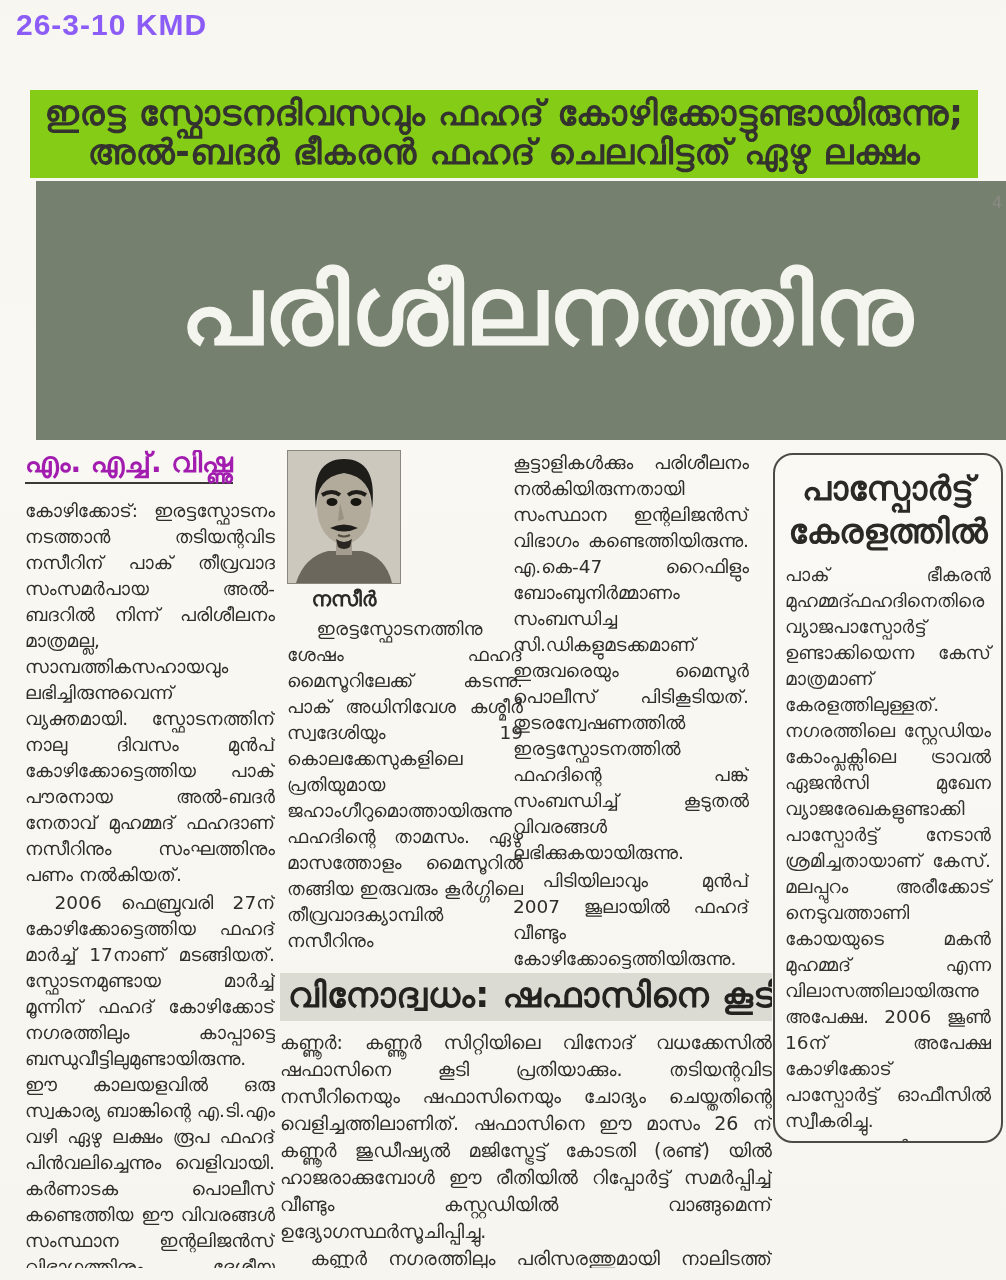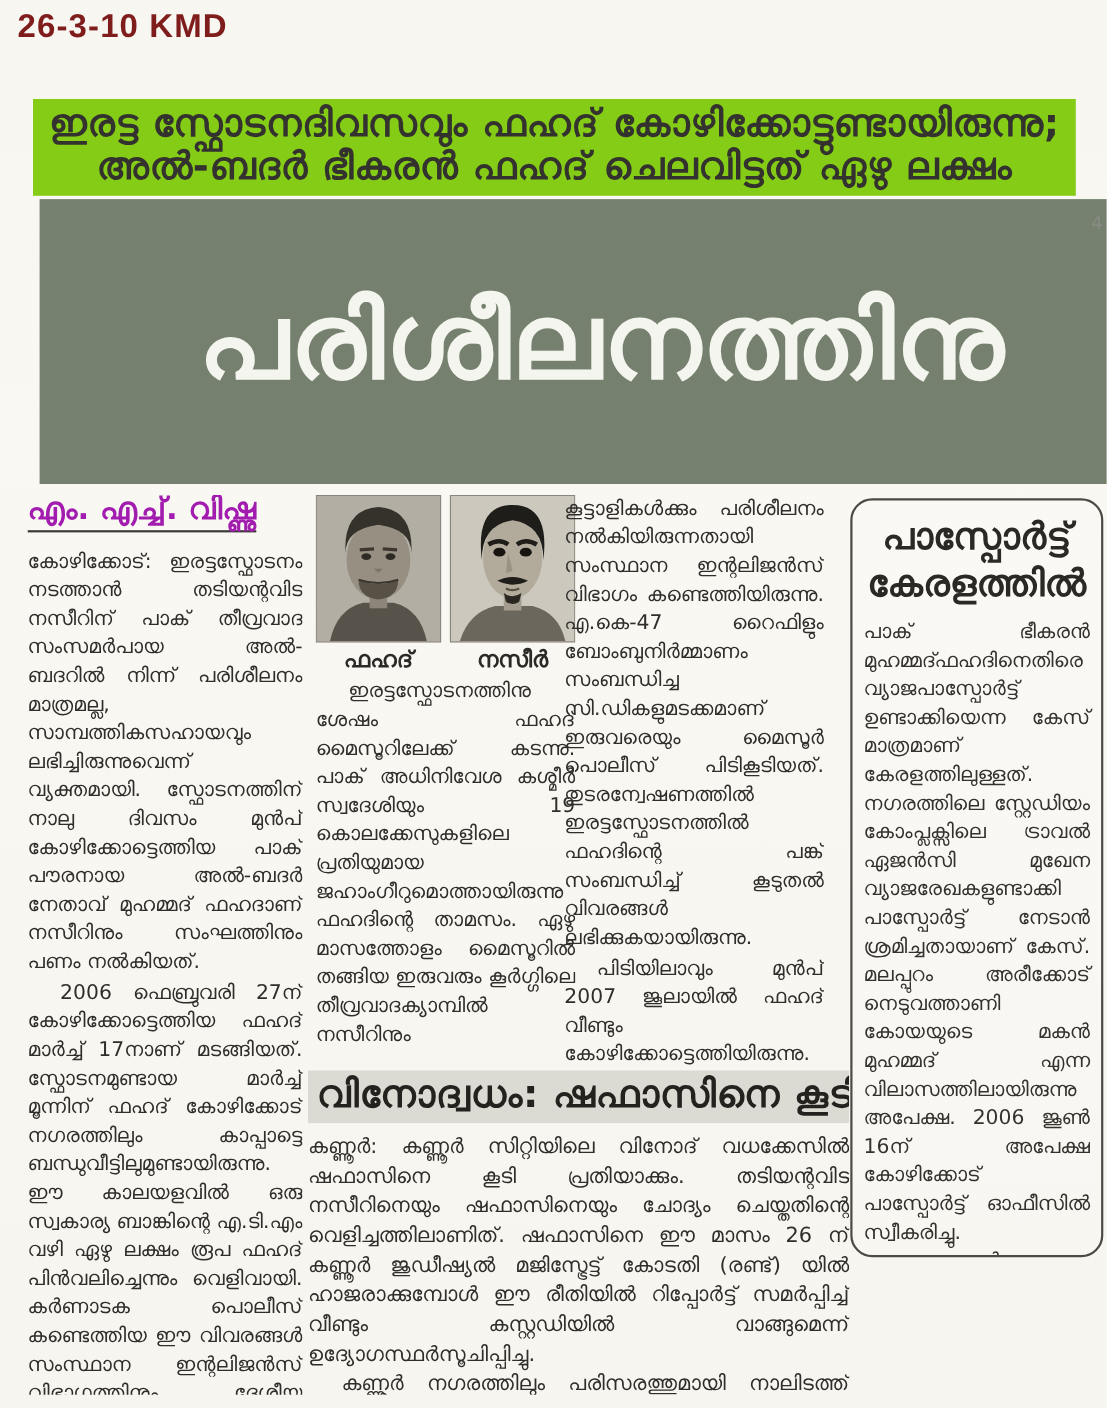--- a/index.html
+++ b/index.html
@@ -4,21 +4,21 @@
 <style>
   html,body{margin:0;padding:0;}
   body{
     width:1006px;height:1280px;position:relative;
     background:#f9f8f3;
     font-family:"DejaVu Sans","Liberation Sans",sans-serif;
     color:#2b2a27;overflow:hidden;
   }
   .scan-tint{position:absolute;inset:0;background:linear-gradient(180deg,#f7f6f1 0%,#f9f8f3 30%,#f6f5ef 100%);pointer-events:none;}
 
-  .date-tag{position:absolute;top:8px;left:16px;font-size:30px;font-weight:bold;color:#7f1d1d;letter-spacing:1px;font-family:"Liberation Sans","DejaVu Sans",sans-serif;}
+  .date-tag{position:absolute;top:8px;left:16px;font-size:30px;font-weight:bold;color:#8b5cf6;letter-spacing:1px;font-family:"Liberation Sans","DejaVu Sans",sans-serif;}
 
   .kicker{position:absolute;top:90px;left:30px;width:948px;text-align:center;
     background:#84cc16;padding:4px 0 6px;line-height:1.12;}
   .kicker span{display:block;font-size:35px;font-weight:800;color:#33322e;letter-spacing:.5px;}
 
   .banner{position:absolute;top:181px;left:36px;width:938px;height:259px;
     background:#75816e;display:flex;flex-direction:column;justify-content:center;align-items:center;gap:18px;padding-left:42px;}
   .banner span{display:block;color:#f5f5ef;font-weight:800;line-height:1;letter-spacing:1px;}
   .banner .hl1{font-size:96px;}
   .banner .hl2{font-size:92px;}
@@ -75,38 +75,20 @@
   <div class="byline">എം. എച്ച്. വിഷ്ണു</div>
   <p>കോഴിക്കോട്: ഇരട്ടസ്ഫോടനം നടത്താൻ തടിയന്റവിട നസീറിന് പാക് തീവ്രവാദ സംസമർപായ അൽ-ബദറിൽ നിന്ന് പരിശീലനം മാത്രമല്ല, സാമ്പത്തികസഹായവും ലഭിച്ചിരുന്നുവെന്ന് വ്യക്തമായി. സ്ഫോടനത്തിന് നാലു ദിവസം മുൻപ് കോഴിക്കോട്ടെത്തിയ പാക് പൗരനായ അൽ-ബദർ നേതാവ് മുഹമ്മദ് ഫഹദാണ് നസീറിനും സംഘത്തിനും പണം നൽകിയത്.</p>
   <p class="ind">2006 ഫെബ്രുവരി 27ന് കോഴിക്കോട്ടെത്തിയ ഫഹദ് മാർച്ച് 17നാണ് മടങ്ങിയത്. സ്ഫോടനമുണ്ടായ മാർച്ച് മൂന്നിന് ഫഹദ് കോഴിക്കോട് നഗരത്തിലും കാപ്പാട്ടെ ബന്ധുവീട്ടിലുമുണ്ടായിരുന്നു. ഈ കാലയളവിൽ ഒരു സ്വകാര്യ ബാങ്കിന്റെ എ.ടി.എം വഴി ഏഴു ലക്ഷം രൂപ ഫഹദ് പിൻവലിച്ചെന്നും വെളിവായി. കർണാടക പൊലീസ് കണ്ടെത്തിയ ഈ വിവരങ്ങൾ സംസ്ഥാന ഇന്റലിജൻസ് വിഭാഗത്തിനും ദേശീയ അന്വേഷണ ഏജൻസി (എൻ.ഐ.എ)ക്കും കൈമാറിയിട്ടുണ്ട്.</p>
   
 </div>
 
 <div class="col" id="col2">
   <div class="photo-row">
     <div class="photo-card">
       <svg width="112" height="132" viewBox="0 0 112 132">
-        <rect width="112" height="132" fill="#b7b3a9"></rect>
-        <rect width="112" height="132" fill="#aba79d" opacity="0.4"></rect>
-        <path d="M12 132 Q18 103 42 97 L70 97 Q94 103 100 132 Z" fill="#57534a"></path>
-        <rect x="48" y="84" width="16" height="18" fill="#8d8579"></rect>
-        <ellipse cx="56" cy="58" rx="29" ry="36" fill="#978f82"></ellipse>
-        <path d="M26 52 Q24 12 56 10 Q88 12 86 52 Q86 30 56 26 Q26 30 26 52 Z" fill="#35322b"></path>
-        <ellipse cx="45" cy="55" rx="4.5" ry="3" fill="#2e2b26"></ellipse>
-        <ellipse cx="67" cy="55" rx="4.5" ry="3" fill="#2e2b26"></ellipse>
-        <rect x="39" y="47" width="13" height="3" fill="#3c3830" transform="rotate(-4 45 48)"></rect>
-        <rect x="60" y="47" width="13" height="3" fill="#3c3830" transform="rotate(4 67 48)"></rect>
-        <path d="M52 66 L60 66 L56 70 Z" fill="#7c7468"></path>
-        <path d="M38 76 Q56 84 74 76 Q74 92 56 94 Q38 92 38 76 Z" fill="#4b463c" opacity="0.85"></path>
-        <path d="M38 76 Q56 82 74 76" stroke="#3a362e" stroke-width="2" fill="none"></path>
-      </svg>
-      <div class="photo-caption">ഫഹദ്</div>
-    </div>
-    <div class="photo-card">
-      <svg width="112" height="132" viewBox="0 0 112 132">
         <rect width="112" height="132" fill="#ccc8be"></rect>
         <path d="M8 132 Q16 106 40 100 L74 100 Q98 106 104 132 Z" fill="#6b675d"></path>
         <rect x="48" y="86" width="16" height="18" fill="#a49c8e"></rect>
         <ellipse cx="56" cy="56" rx="27" ry="37" fill="#b2aa9b"></ellipse>
         <path d="M28 58 Q22 8 56 8 Q90 8 84 58 Q84 26 56 22 Q28 26 28 58 Z" fill="#1f1d19"></path>
         <path d="M34 44 Q44 38 52 44" stroke="#1f1d19" stroke-width="4" fill="none"></path>
         <path d="M60 44 Q68 38 78 44" stroke="#1f1d19" stroke-width="4" fill="none"></path>
         <ellipse cx="44" cy="51" rx="5.5" ry="4" fill="#171512"></ellipse>
         <ellipse cx="68" cy="51" rx="5.5" ry="4" fill="#171512"></ellipse>
         <path d="M52 52 L56 68 L50 70 Z" fill="#8f8778" opacity="0.7"></path>

